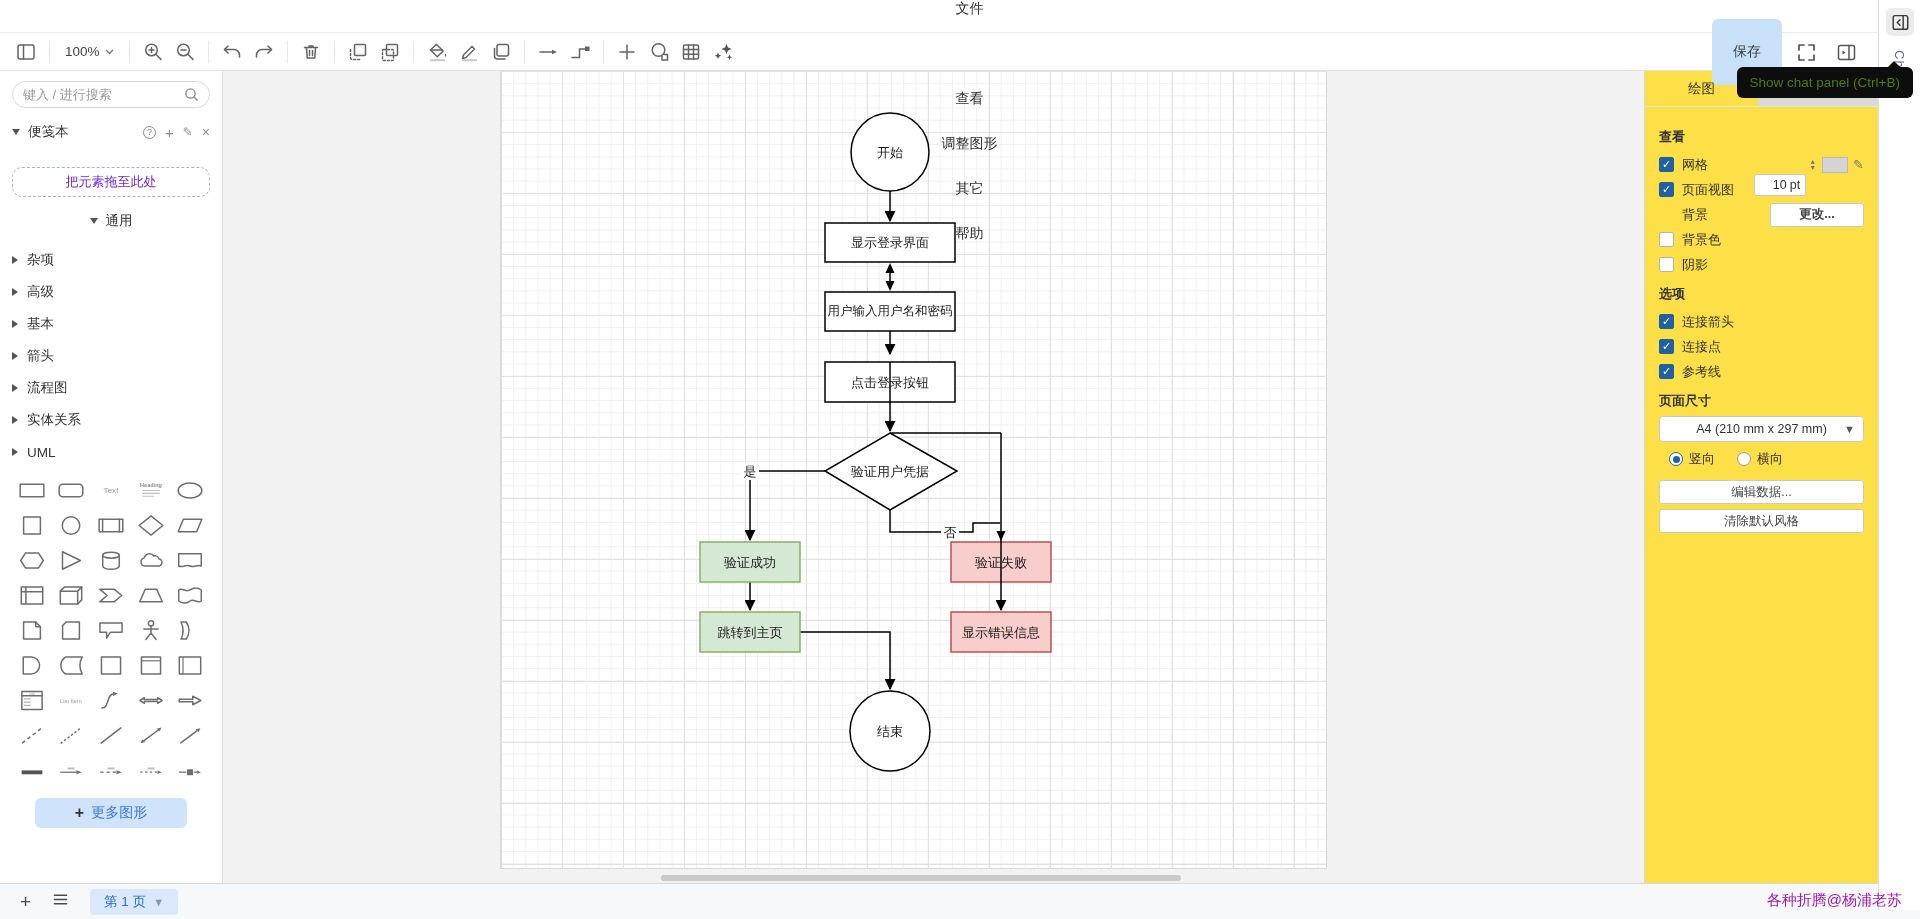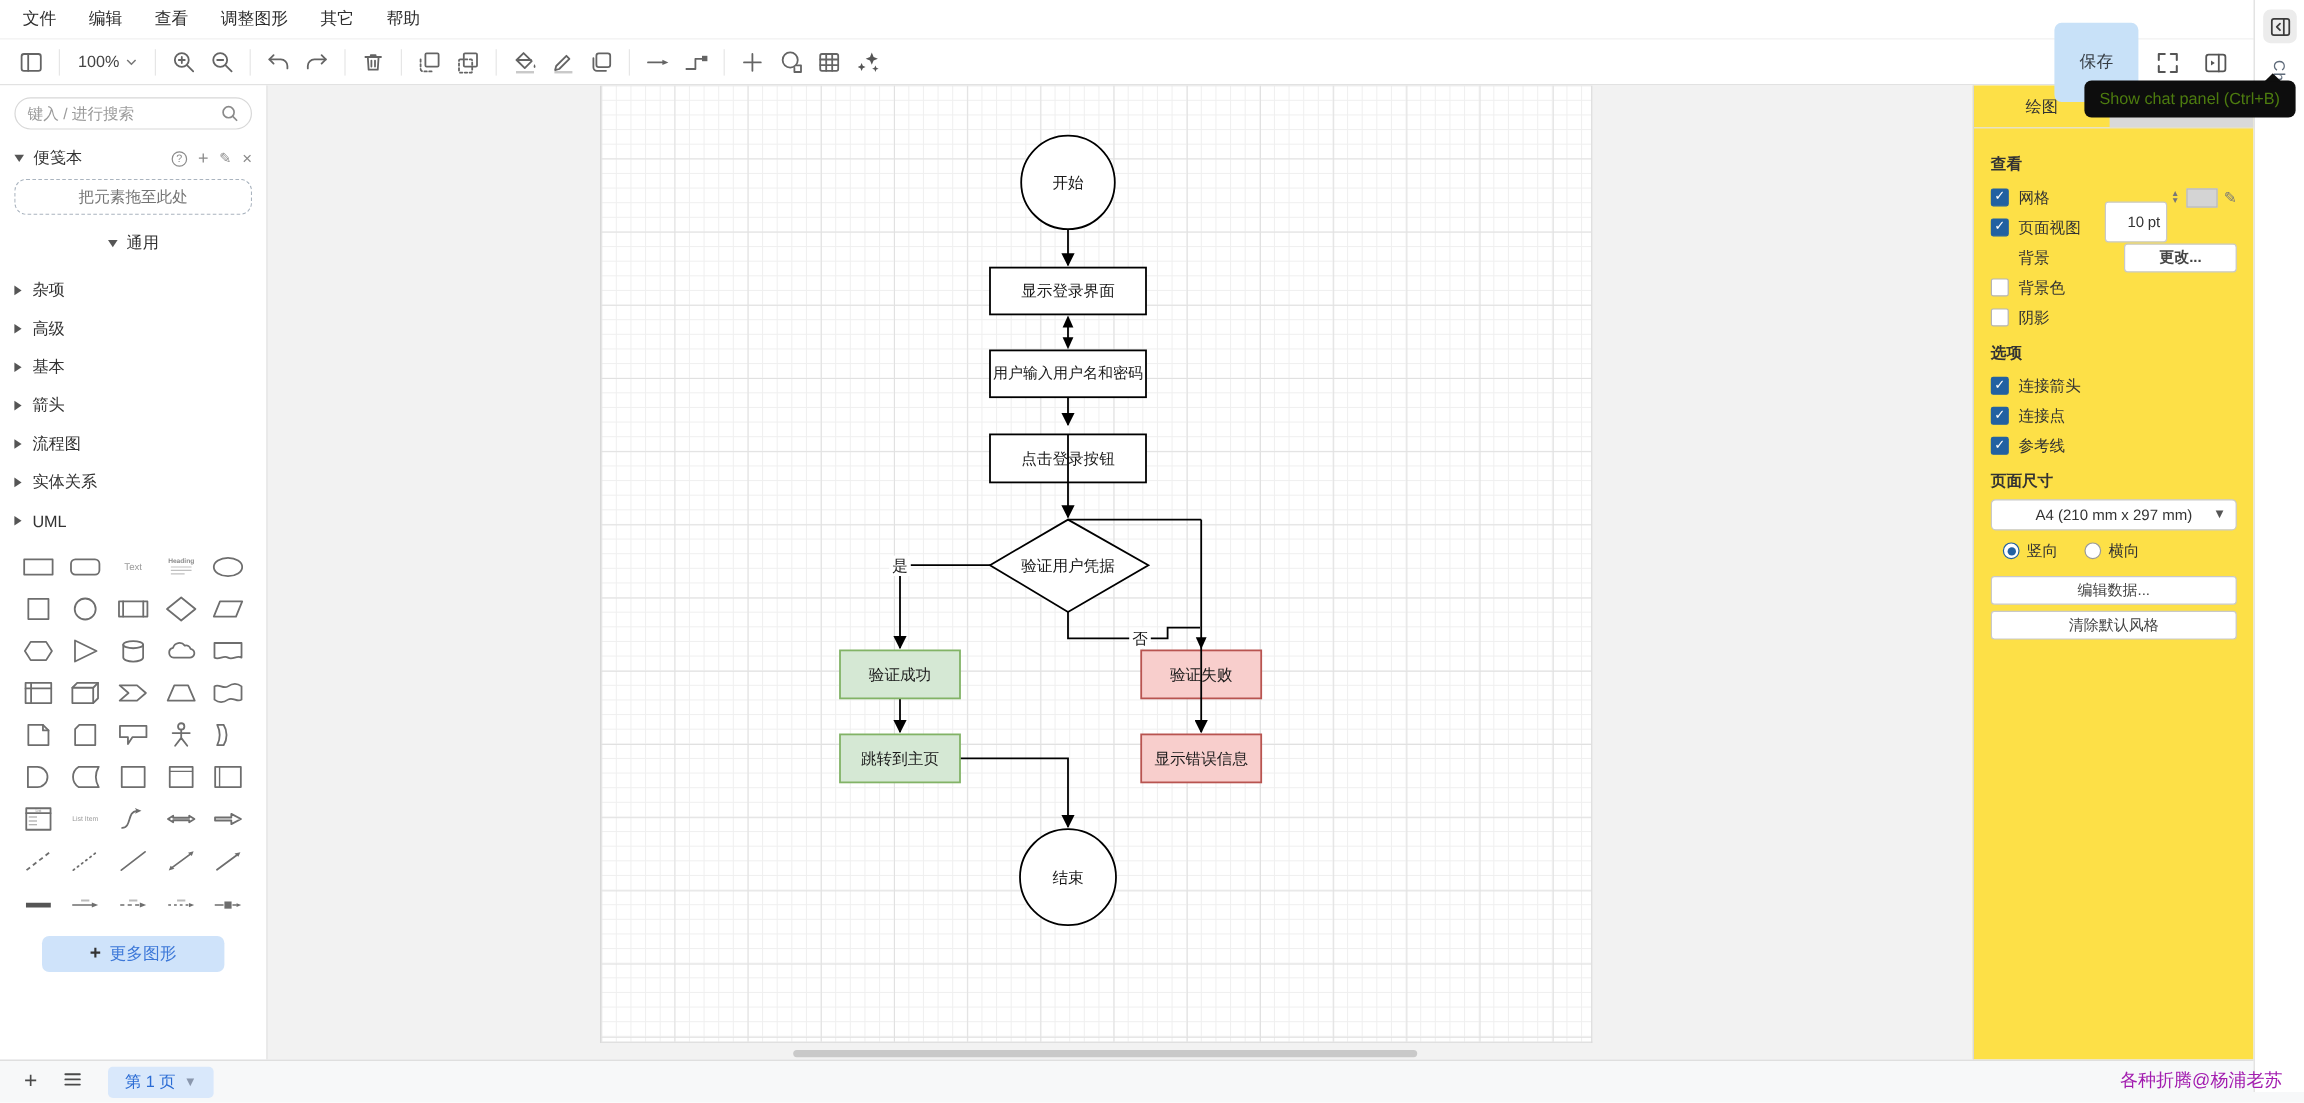--- a/index.html
+++ b/index.html
@@ -3,21 +3,21 @@
 <meta charset="utf-8">
 <style>
   * { margin:0; padding:0; box-sizing:border-box; }
   html,body { width:1920px; height:919px; overflow:hidden;
     font-family:"Liberation Sans","DejaVu Sans",sans-serif; color:#333; background:#fff; }
   #app { position:relative; width:1920px; height:919px; }
 
   
   #menubar { position:absolute; left:0; top:0; right:0; height:33px; background:#fff;
     border-bottom:1px solid #ededed; display:flex; align-items:center; padding-left:19px; gap:27px;
-    font-size:14px; color:#2e2e2e; z-index:4; }
+    font-size:14px; color:#2e2e2e; z-index:4;flex-direction:column; }
   #menubar span { cursor:default; }
 
   
   #toolbar { position:absolute; left:0; top:33px; right:0; height:38px; background:#fff;
     border-bottom:1px solid #e2e2e2; display:flex; align-items:center; padding:0 58px 0 10px; z-index:4; }
   .tbtn { width:32px; height:28px; display:flex; align-items:center; justify-content:center; border-radius:4px; cursor:pointer; }
   .tbtn svg { stroke:#646464; fill:none; stroke-width:1.5; stroke-linecap:round; stroke-linejoin:round; }
   .tsep { width:1px; height:22px; background:#e6e6e6; margin:0 7px; }
   #zoomctl { display:flex; align-items:center; gap:5px; font-size:13.5px; color:#444; padding:0 8px; cursor:pointer; }
   #toolbar .right { margin-left:auto; display:flex; align-items:center; gap:8px; }
@@ -33,22 +33,22 @@
   #searchbox input::placeholder { color:#9a9a9a; }
   .sb-head { display:flex; align-items:center; margin-top:14px; height:20px; font-size:13.5px; color:#333; cursor:pointer;justify-content:center; }
   .caret-down { width:0; height:0; border-left:4.5px solid transparent; border-right:4.5px solid transparent;
     border-top:6px solid #555; margin-right:8px; }
   .caret-right { width:0; height:0; border-top:4.5px solid transparent; border-bottom:4.5px solid transparent;
     border-left:6px solid #555; margin-right:9px; }
   .sb-head .tools { margin-left:auto; display:flex; gap:9px; color:#8a8a8a; font-size:12px; align-items:center; }
   .sb-head .tools span { cursor:pointer; }
   .help-circ { width:13px; height:13px; border:1px solid #8a8a8a; border-radius:50%; font-size:9px;
     display:flex; align-items:center; justify-content:center; }
-  #dropzone { margin-top:7px; height:30px; border:1.6px dashed #aab4bf; border-radius:10px;
-    display:flex; align-items:center; justify-content:center; color:#737373; font-size:13px; }
+  #dropzone { margin-top:25px; height:30px; border:1.6px dashed #aab4bf; border-radius:10px;
+    display:flex; align-items:center; justify-content:center; color:#6d28d9; font-size:13px; }
   #shape-grid { display:grid; grid-template-columns:repeat(5,1fr); row-gap:9px; margin-top:9px; }
   .cell { height:26px; display:flex; align-items:center; justify-content:center; cursor:grab; }
   #sections { margin-top:13px; }
   .sectrow { height:32px; display:flex; align-items:center; font-size:13.5px; color:#333; cursor:pointer; }
   #more-shapes { display:flex; align-items:center; justify-content:center; gap:7px; width:152px; height:30px;
     margin:15px auto 0; background:#cfe3fa; border:none; border-radius:6px; font-size:14px; color:#3d78d8; cursor:pointer; }
   #more-shapes .plus { color:#333; font-size:16px; font-weight:bold; }
 
   
   #canvas { position:absolute; left:223px; top:71px; width:1421px; height:812px; background:#f2f2f2; overflow:hidden; }
@@ -71,21 +71,21 @@
   .fp-tab { width:113px; display:flex; align-items:center; justify-content:center; font-size:13.5px; color:#333; cursor:pointer; }
   .fp-tab-inactive { flex:1; background:#d9d9d9; cursor:pointer; }
   #fp-body { padding:13px 14px 0; font-size:13px; color:#333; }
   .fp-title { font-weight:bold; font-size:13px; margin:8px 0 6px; }
   .fp-row { display:flex; align-items:center; height:25px; }
   .cb { width:15px; height:15px; border:1px solid #b5b5b5; border-radius:2px; background:#fff; margin-right:8px;
     flex:0 0 auto; display:flex; align-items:center; justify-content:center; cursor:pointer; }
   .cb.checked { background:#2261a1; border-color:#2261a1; }
   .cb.checked::after { content:"✓"; color:#fff; font-size:11px; line-height:1; }
   .indent { margin-left:23px; }
-  .num-input { margin-left:auto; width:52px; height:34px; border:1px solid #c9c9c9; border-radius:3px; background:#fff;
+  .num-input { margin-left:auto; width:52px; height:22px; border:1px solid #c9c9c9; border-radius:3px; background:#fff;
     display:flex; align-items:center; justify-content:flex-end; gap:3px; padding-right:5px; font-size:12.5px;margin-top:40px; }
   .stepper { display:flex; flex-direction:column; margin-left:3px; color:#777; font-size:7px; line-height:6px; cursor:pointer; }
   .swatch { width:26px; height:16px; background:#d4d4d4; border:1px solid #b9b9b9; margin:0 5px 0 6px; cursor:pointer; }
   .pencil { color:#777; font-size:13px; cursor:pointer; }
   .fp-btn { border:1px solid #c9c9c9; background:#fff; border-radius:3px; font-size:12.5px; color:#444;
     height:24px; cursor:pointer; font-family:inherit; }
   #change-bg { margin-left:auto; width:94px;font-weight:bold; }
   #page-size-select { width:100%; height:26px; border:1px solid #c9c9c9; border-radius:4px; background:#fff;
     display:flex; align-items:center; justify-content:center; position:relative; font-size:12.5px; margin:4px 0 8px; cursor:pointer; }
   #page-size-select .chev { position:absolute; right:8px; color:#555; font-size:11px; }

